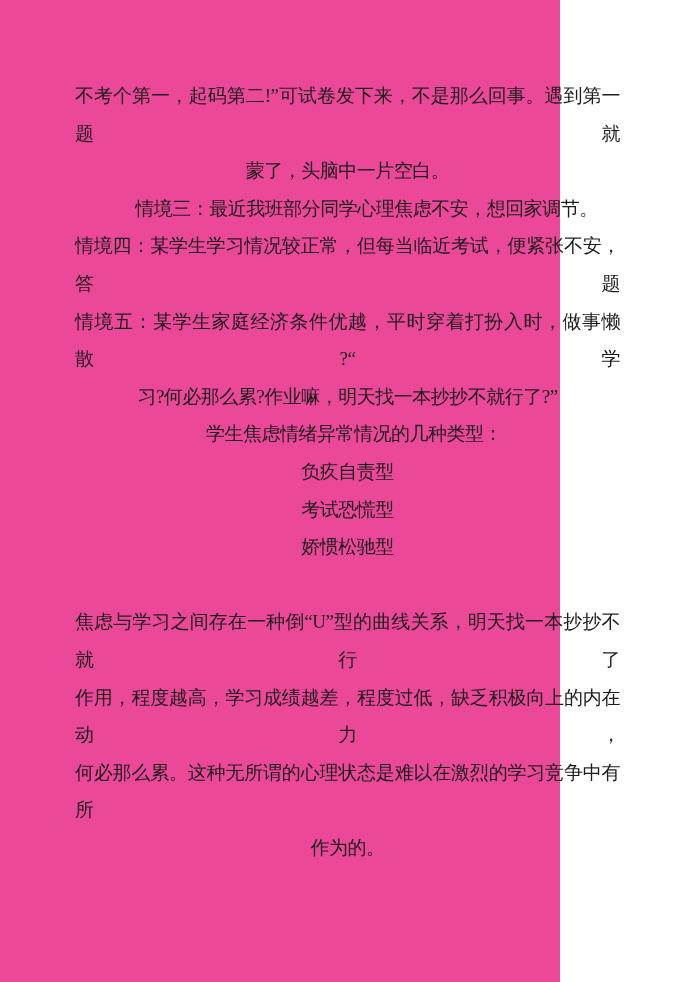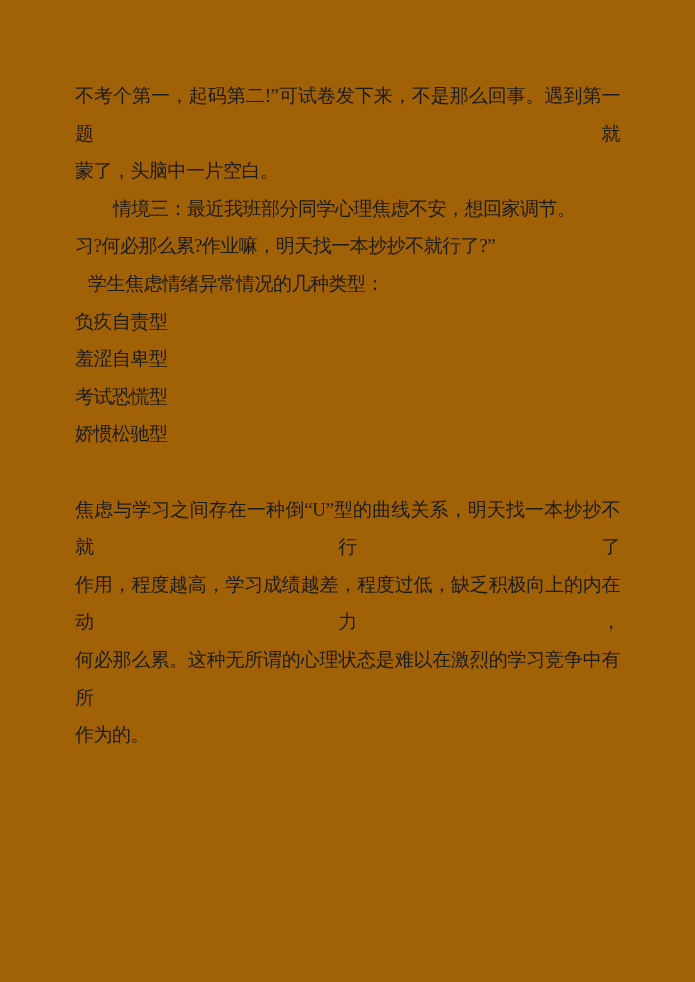--- a/index.html
+++ b/index.html
@@ -5,61 +5,62 @@
   html, body {
     margin: 0;
     padding: 0;
     background: #ffffff;
     width: 695px;
     height: 982px;
     overflow: hidden;
   }
   .doc-page {
     position: relative;
-    width: 695px;
+    width: 560px;
     height: 982px;
-    background: #a16207;
+    background: #ec4899;
     box-sizing: border-box;
     padding: 77px 75px 0 75px;
     font-family: "Liberation Serif", "DejaVu Serif", serif;
     font-size: 19px;
     letter-spacing: -0.5px;
     color: #1c1c1c;
   }
   .line {
     display: block;
     width: 545px;
     min-height: 37.6px;
     line-height: 37.6px;
     white-space: nowrap;
-    text-align: left;
+    text-align: center;
   }
   .line.full {
     white-space: normal;
     text-align: justify;
     text-align-last: justify;
   }
   .line.indent-2 {
     text-indent: 38px;
   }
   .line.indent-half {
     text-indent: 13px;
   }
 </style>
 </head>
 <body>
 
 <div class="doc-page">
   <div class="line full">不考个第一，起码第二!”可试卷发下来，不是那么回事。遇到第一题就</div>
   <div class="line">蒙了，头脑中一片空白。</div>
   <div class="line indent-2">情境三：最近我班部分同学心理焦虑不安，想回家调节。</div>
+  <div class="line full">情境四：某学生学习情况较正常，但每当临近考试，便紧张不安，答题</div>
+  <div class="line full">情境五：某学生家庭经济条件优越，平时穿着打扮入时，做事懒散?“学</div>
   <div class="line">习?何必那么累?作业嘛，明天找一本抄抄不就行了?”</div>
   <div class="line indent-half">学生焦虑情绪异常情况的几种类型：</div>
   <div class="line">负疚自责型</div>
-  <div class="line">羞涩自卑型</div>
   <div class="line">考试恐慌型</div>
   <div class="line">娇惯松驰型</div>
   <div class="line"></div>
   <div class="line full">焦虑与学习之间存在一种倒“U”型的曲线关系，明天找一本抄抄不就行了</div>
   <div class="line full">作用，程度越高，学习成绩越差，程度过低，缺乏积极向上的内在动力，</div>
   <div class="line full">何必那么累。这种无所谓的心理状态是难以在激烈的学习竞争中有所</div>
   <div class="line">作为的。</div>
 
 </div>
 

